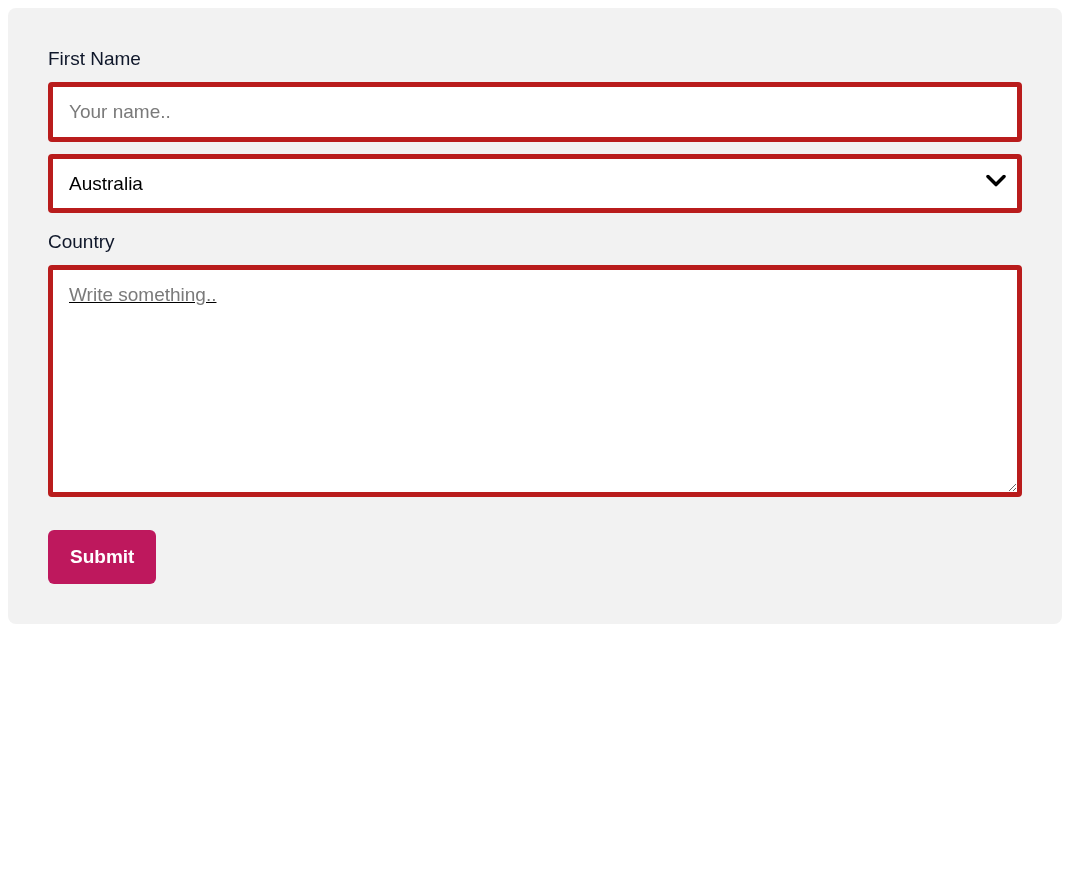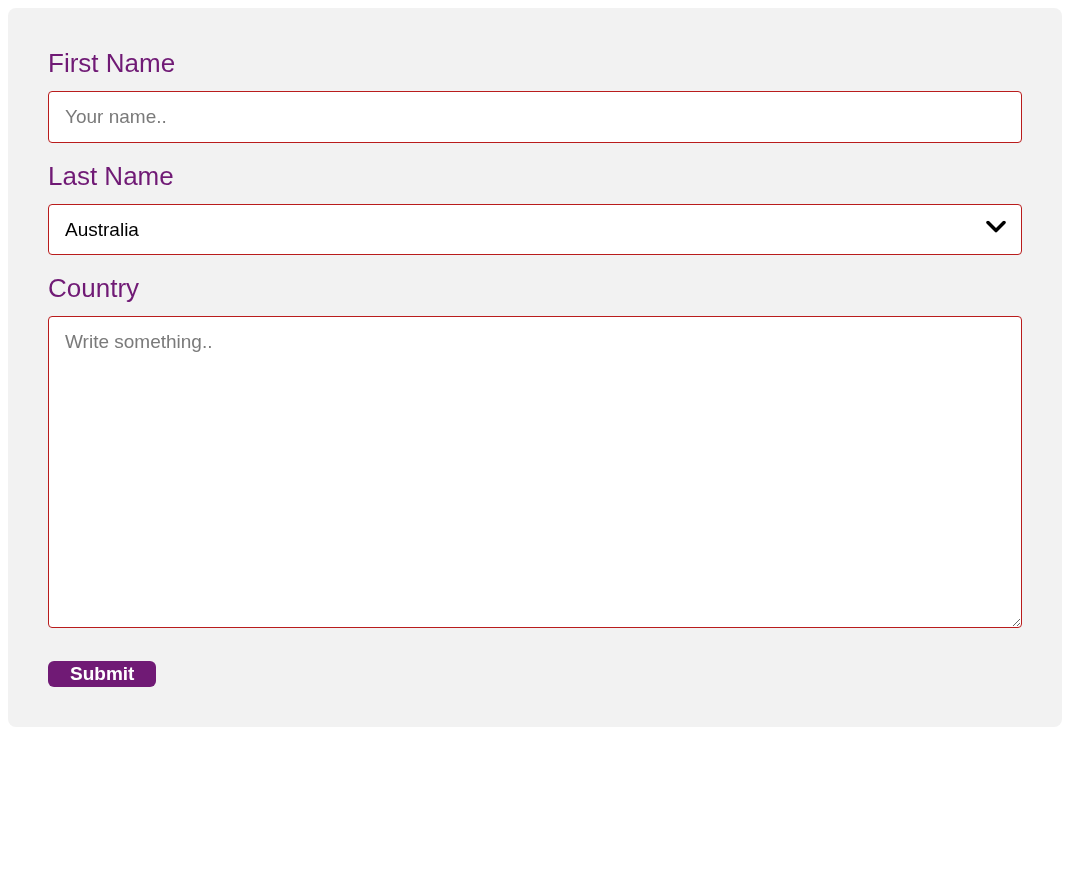--- a/index.html
+++ b/index.html
@@ -11,31 +11,31 @@
       padding: 8px;
     }
     .container {
       background: #f2f2f2;
       border-radius: 8px;
       padding: 40px;
       max-width: 1054px;
     }
     label {
       display: block;
-      color: #701a75;
-      font-size: 26px;
+      color: #0f172a;
+      font-size: 19px;
       margin-top: 18px;
     }
     label:first-of-type {
       margin-top: 0;
     }
     input[type=text], select, textarea {
       width: 100%;
       padding: 14px 16px;
-      border: 1px solid #b91c1c;
+      border: 5px solid #b91c1c;
       border-radius: 4px;
       margin-top: 12px;
       font-size: 19px;
       font-family: inherit;
       background: #fff;
       color: #000;
       resize: vertical;
     }
     input[type=text]::placeholder, textarea::placeholder {
       color: #7a7a7a;
@@ -49,45 +49,45 @@
       position: relative;
     }
     .select-wrap .chev {
       position: absolute;
       right: 16px;
       top: 50%;
       transform: translateY(-20%);
       pointer-events: none;
     }
     textarea {
-      height: 312px;
+      height: 232px;
+      text-decoration: underline;
     }
     .submit {
       display: inline-block;
       margin-top: 30px;
-      background: #701a75;
+      background: #be185d;
       color: #fff;
       border: none;
       border-radius: 6px;
-      padding: 2px 22px;
+      padding: 16px 22px;
       font-size: 19px;
       font-weight: bold;
       font-family: inherit;
       cursor: pointer;
     }
   </style>
 </head>
 <body>
 
 <div class="container">
 
   <label>First Name</label>
   <input type="text" placeholder="Your name.." style="">
 
-  <label>Last Name</label>
 
   <div class="select-wrap">
     <select>
       <option>Australia</option>
     </select>
     <span class="chev">
       <svg width="20" height="14" viewBox="0 0 20 14">
           <path d="M2 2 L10 10 L18 2" stroke="#000" stroke-width="3.5" fill="none" stroke-linecap="round" stroke-linejoin="round"></path>
         </svg>
     </span>

